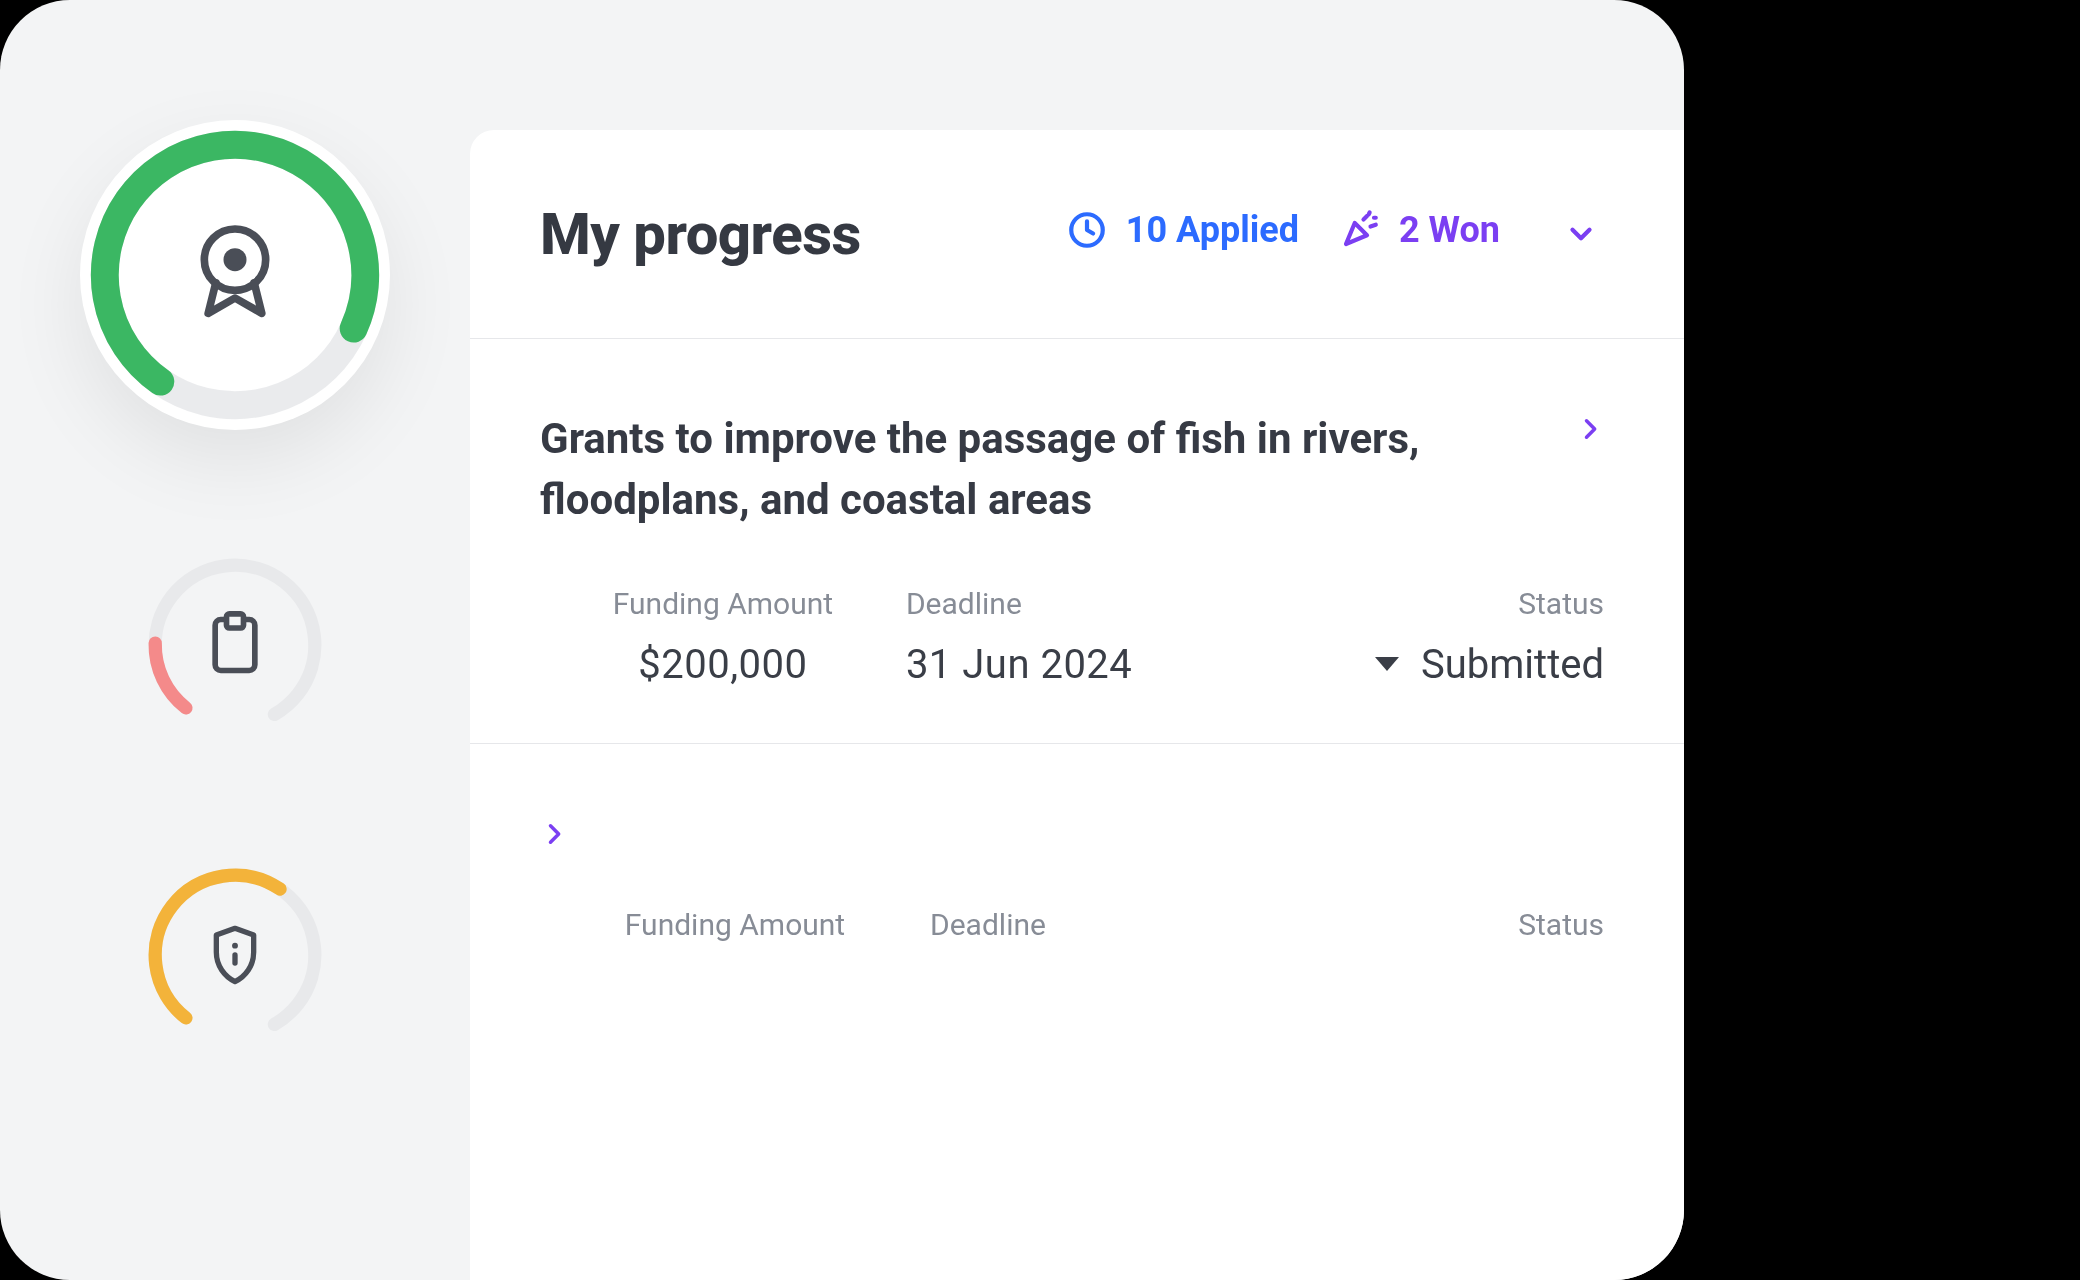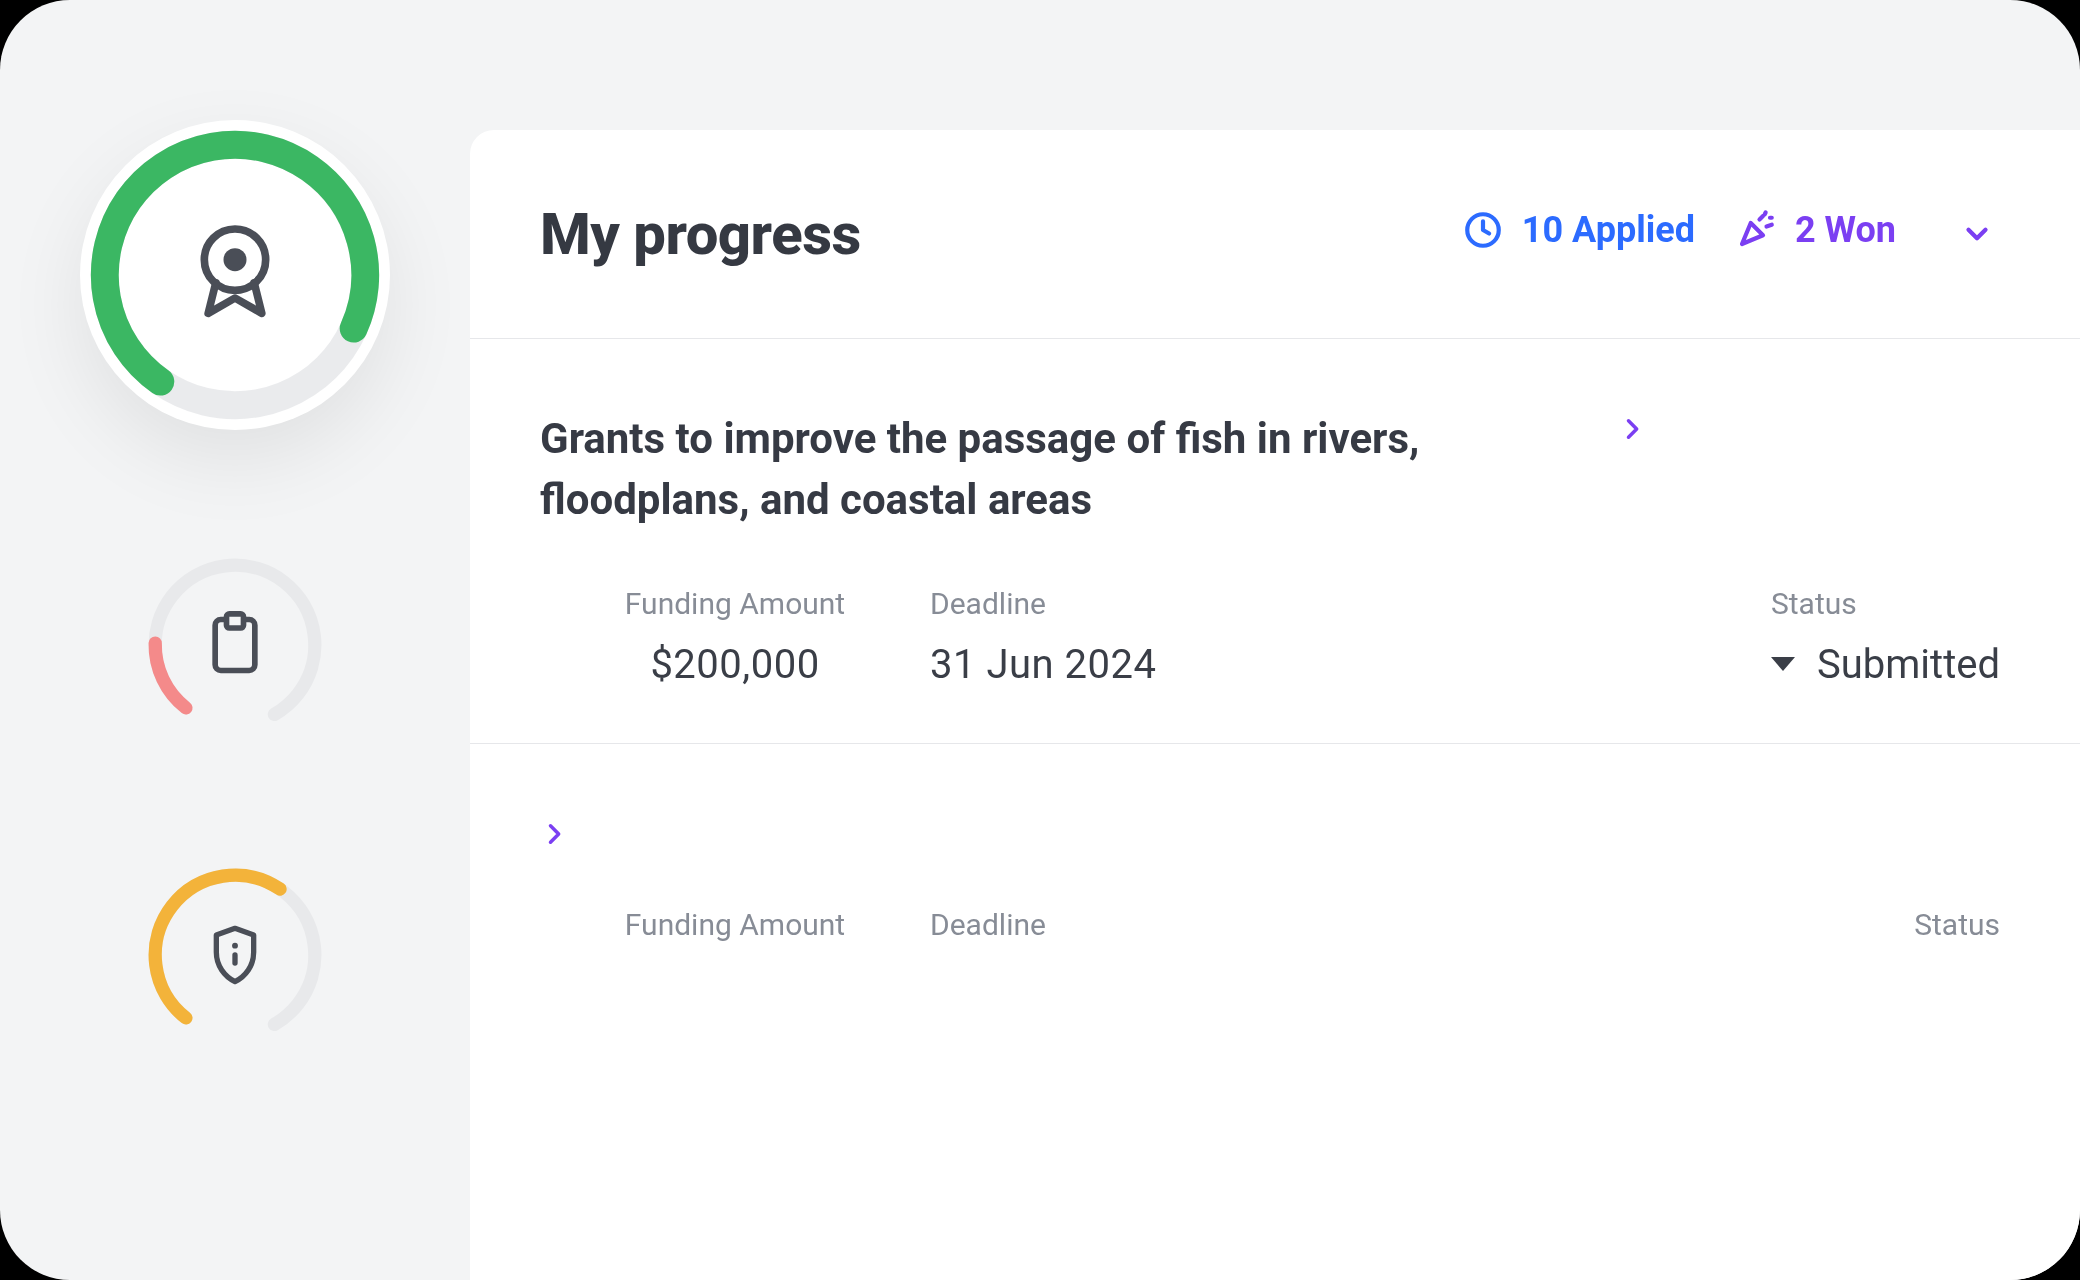--- a/index.html
+++ b/index.html
@@ -4,21 +4,21 @@
 <style>
   * { box-sizing: border-box; margin: 0; padding: 0; }
   body {
     font-family: -apple-system, BlinkMacSystemFont, "Segoe UI", Roboto, Helvetica, Arial, sans-serif;
     background: #000;
     width: 2080px;
     height: 1280px;
     overflow: hidden;
   }
   .frame {
-    width: 2080px;
+    width: 1684px;
     height: 1280px;
     background: #f3f4f5;
     border-radius: 70px;
     display: flex;
     position: relative;
     overflow: hidden;
   }
   .sidebar {
     width: 470px;
     padding-top: 120px;
@@ -116,21 +116,21 @@
   }
 
   .meta-row {
     display: flex;
     margin-top: 55px;
     align-items: flex-start;
   }
   .meta-col { display:flex; flex-direction: column; gap: 20px; }
   .meta-col.funding { width: 390px; text-align: center; }
   .meta-col.deadline { width: 500px; }
-  .meta-col.status { margin-left: auto; text-align: right; align-items: flex-start;}
+  .meta-col.status { margin-left: auto; text-align: right; align-items: flex-end;}
   .meta-label {
     font-size: 30px;
     color: #878c96;
     font-weight: 400;
   }
   .meta-value {
     font-size: 40px;
     color: #3a3e47;
     font-weight: 400;
     letter-spacing: 0.5px;

